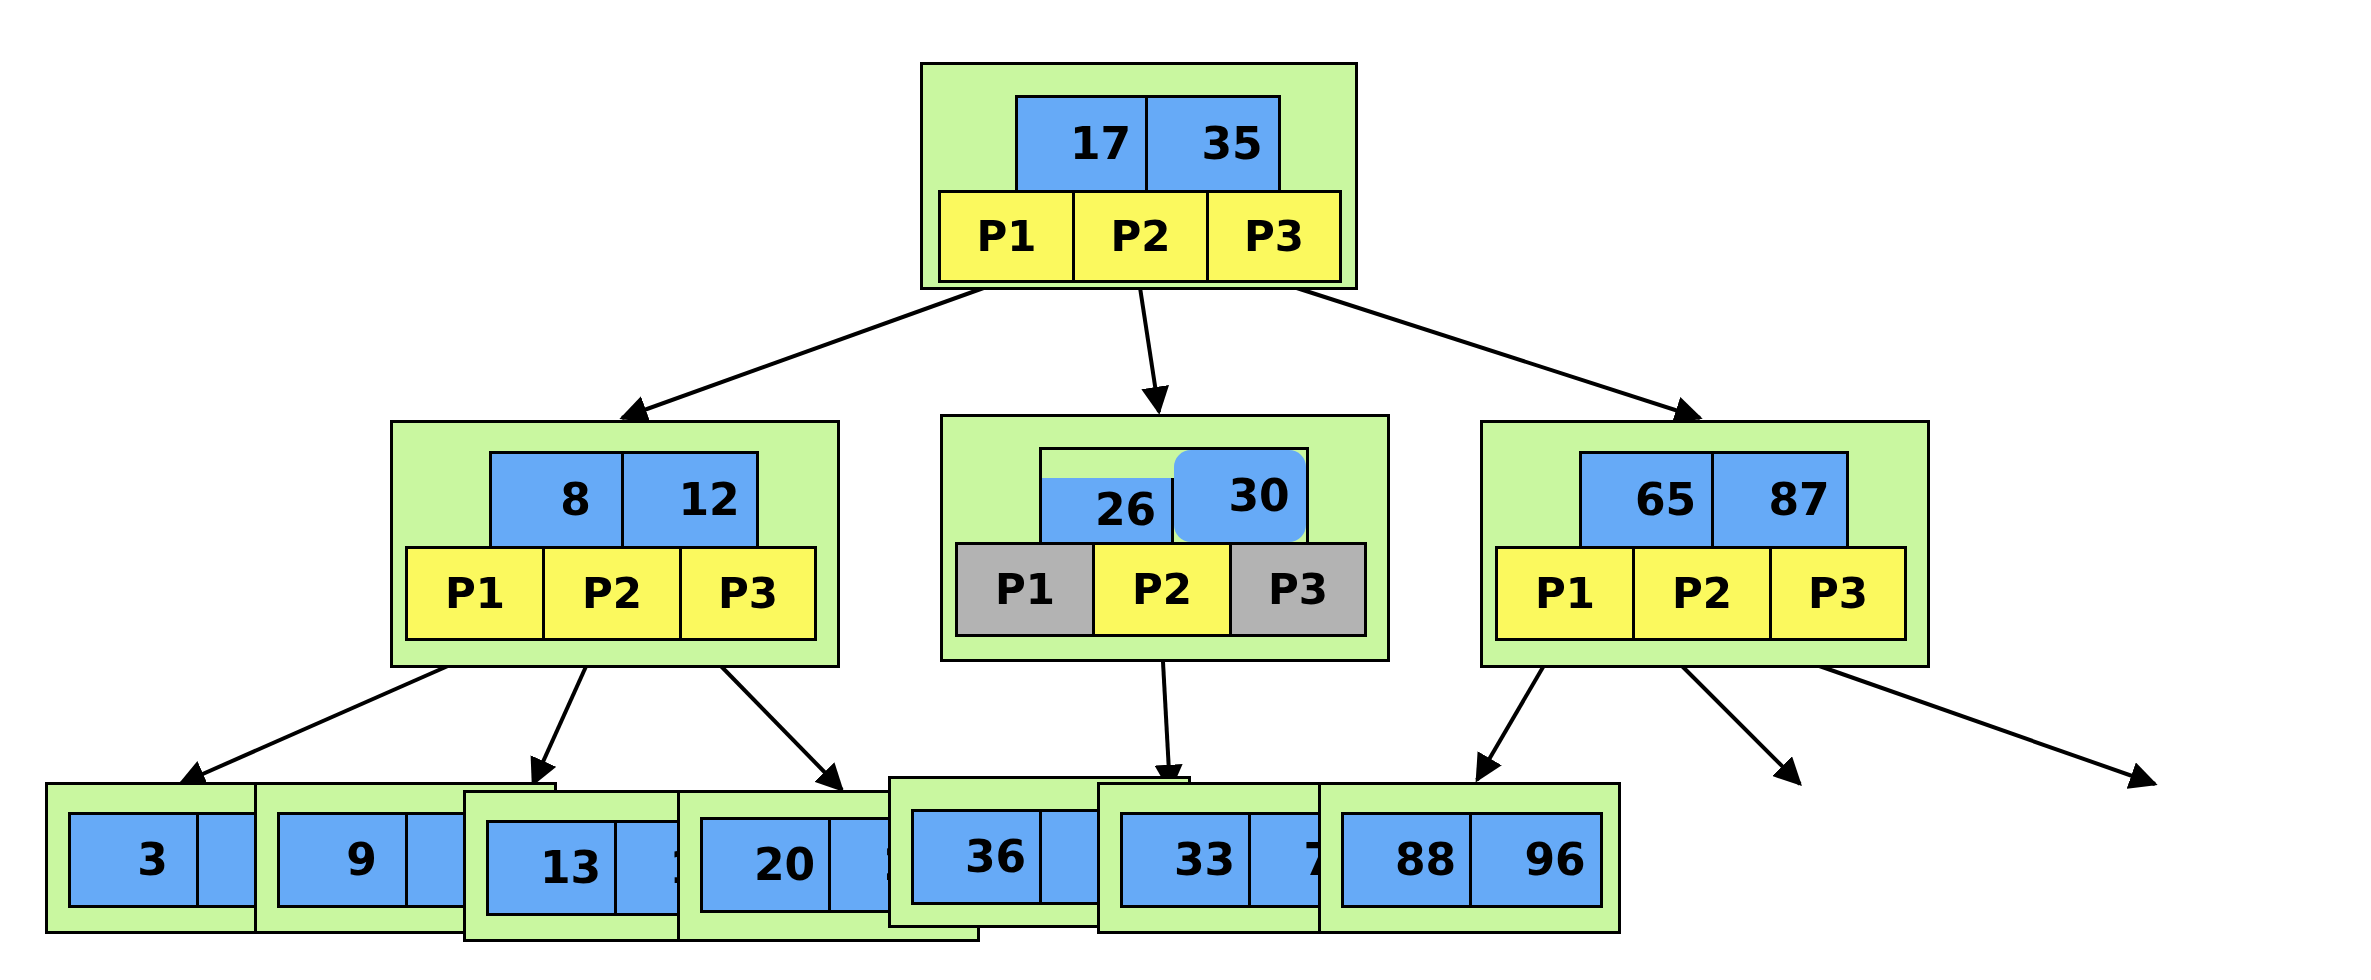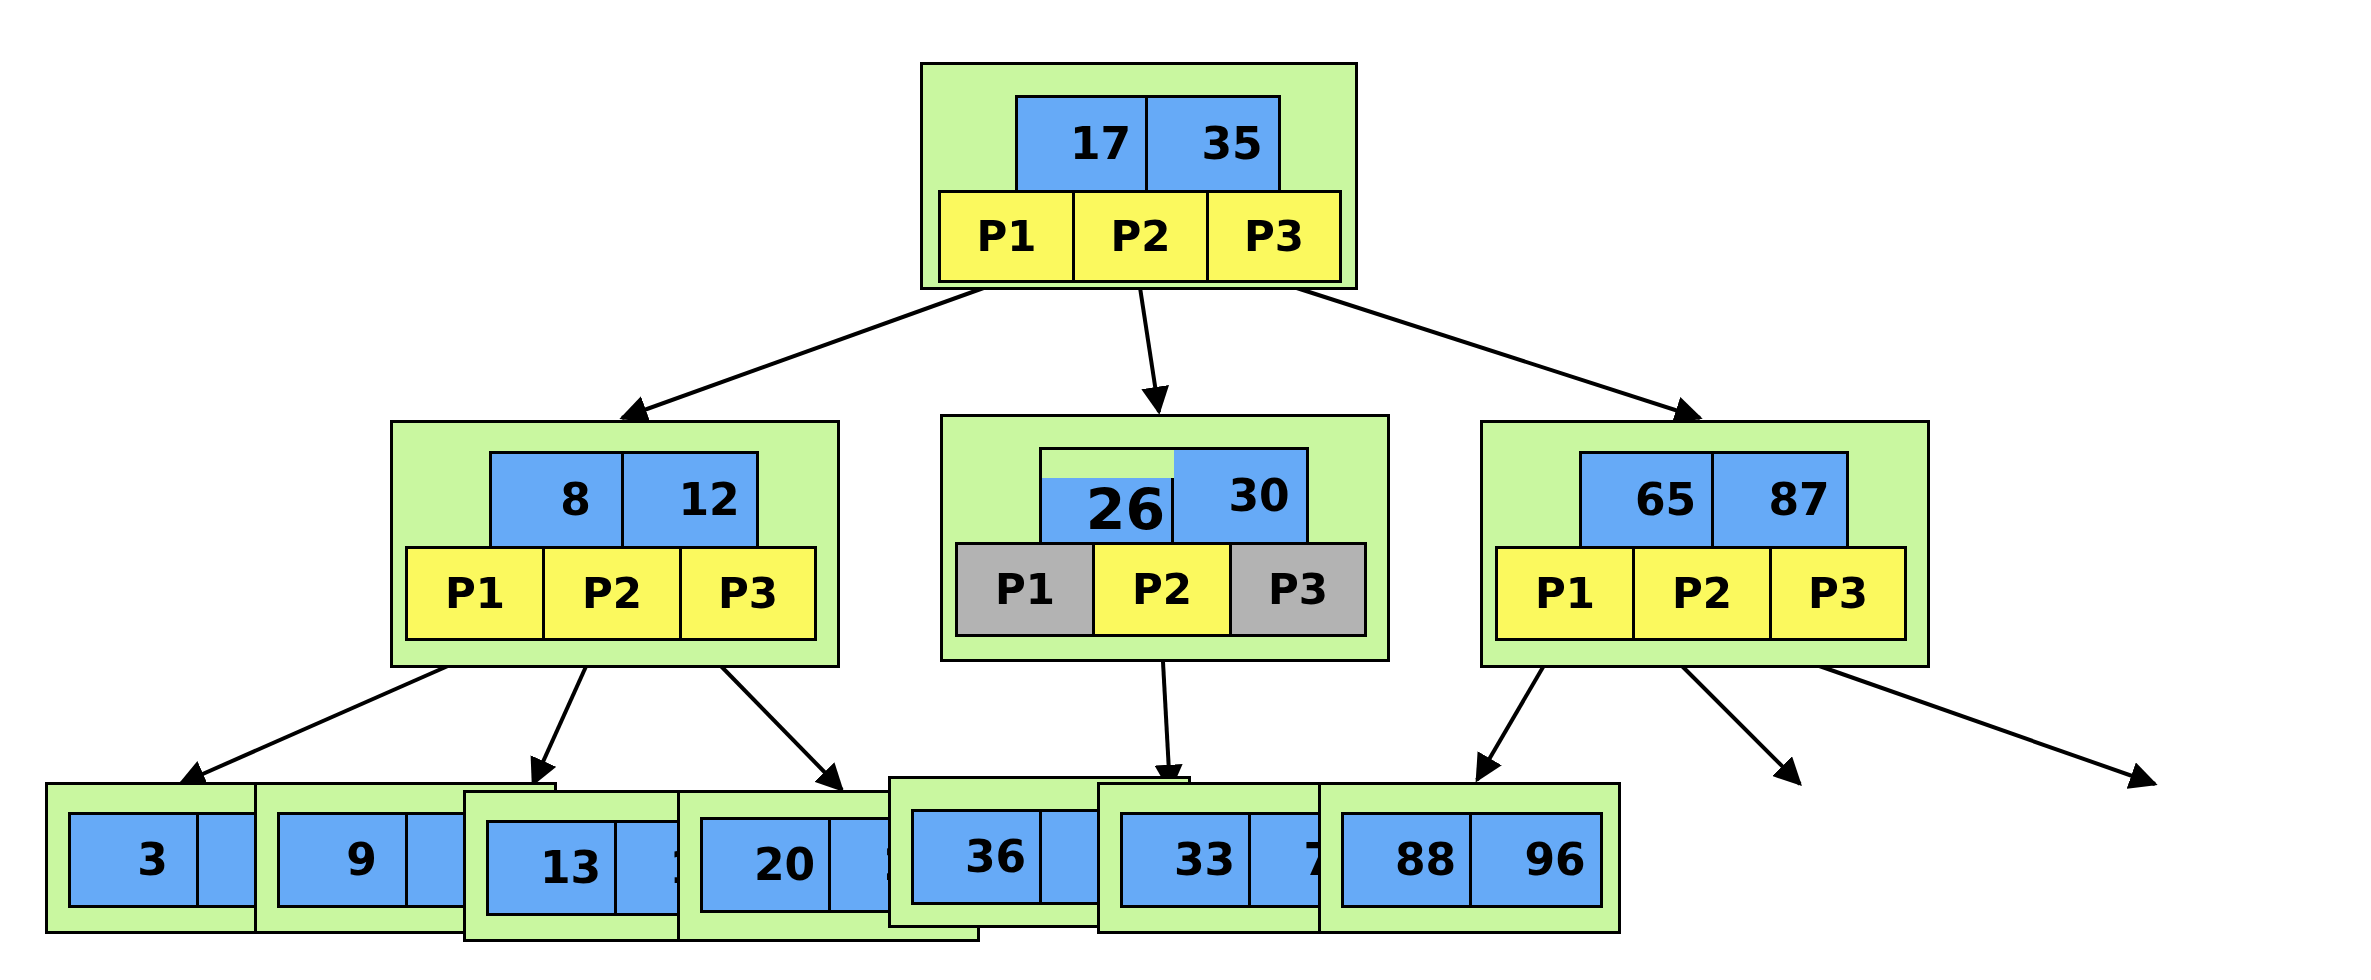--- a/index.html
+++ b/index.html
@@ -112,22 +112,22 @@
     </div>
     <div class="cellrow" style="left:12px; top:123px; width:412px; height:95px;">
       <div class="cell ptr" style="width:139px; font-size:42px;">P1</div>
       <div class="cell ptr" style="width:139px; font-size:42px;">P2</div>
       <div class="cell ptr" style="width:134px; font-size:42px;">P3</div>
     </div>
   </div>
 
   <div class="node" style="left:940px; top:414px; width:450px; height:248px;">
     <div class="cellrow" style="left:96px; top:30px; width:270px; height:98px;">
-      <div class="cell key" style="width:135px; font-size:57px;margin-top:28px;">26</div>
-      <div class="cell key" style="width:135px; font-size:44px;">30</div>
+      <div class="cell key" style="width:135px; font-size:44px;margin-top:28px;">26</div>
+      <div class="cell key" style="width:135px; font-size:44px;border-radius:17px;">30</div>
     </div>
     <div class="cellrow" style="left:12px; top:125px; width:412px; height:95px;">
       <div class="cell ptr inactive" style="width:139px; font-size:42px;">P1</div>
       <div class="cell ptr" style="width:139px; font-size:42px;">P2</div>
       <div class="cell ptr inactive" style="width:134px; font-size:42px;">P3</div>
     </div>
   </div>
 
   <div class="node" style="left:1480px; top:420px; width:450px; height:248px;">
     <div class="cellrow" style="left:96px; top:28px; width:270px; height:98px;">

